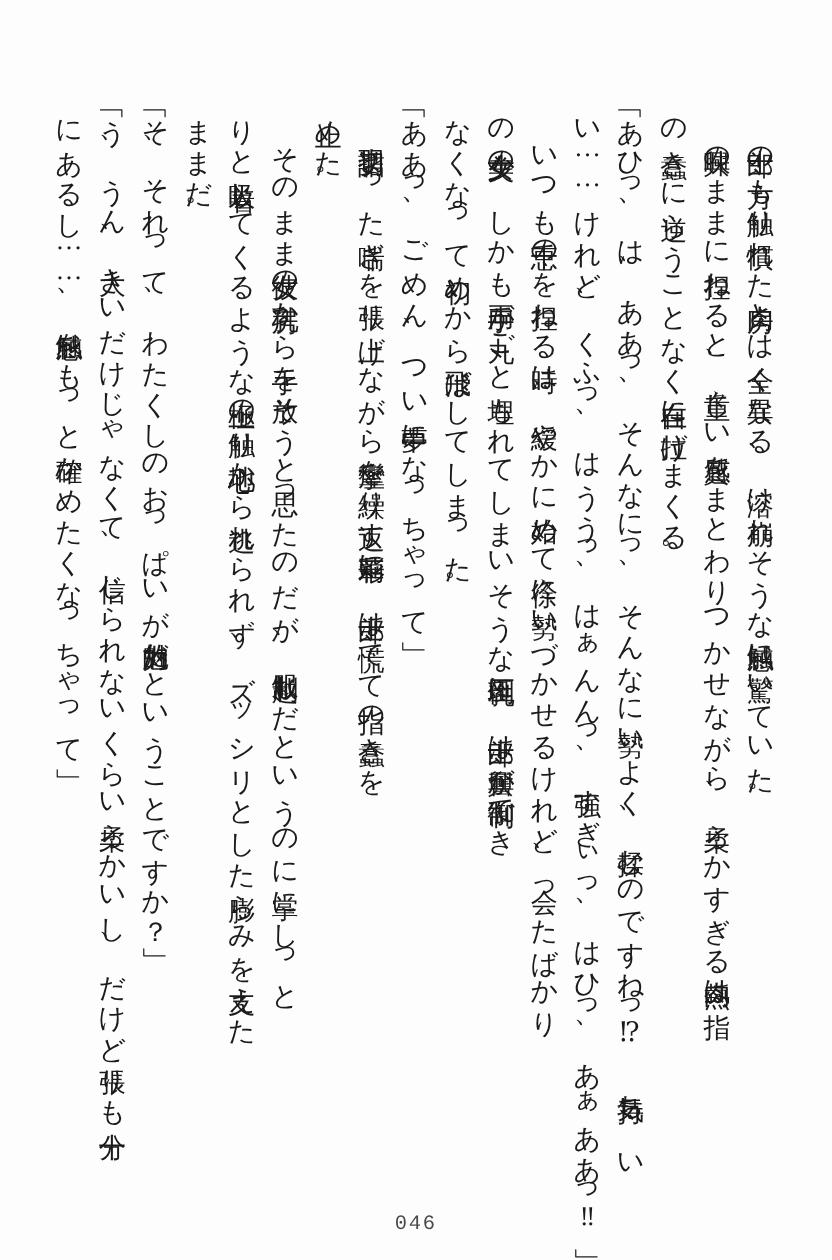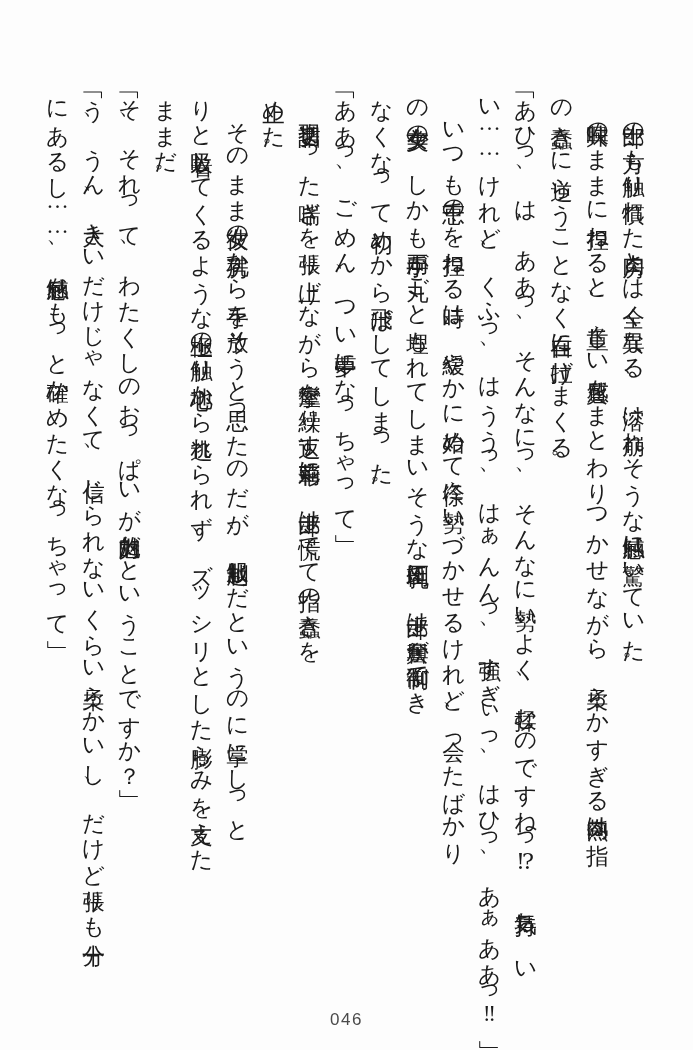--- a/index.html
+++ b/index.html
@@ -30,21 +30,21 @@
     letter-spacing: 0.2px;
     white-space: nowrap;
     height: 912px;
   }
   .page-number {
     position: absolute;
     bottom: 20px;
     left: 0;
     width: 100%;
     text-align: center;
-    font-family: Liberation Sans, sans-serif;
+    font-family: Liberation Mono, monospace;
     font-size: 17px;
     letter-spacing: 1.5px;
     color: #4a4a4a;
   }
 </style>
 </head>
 <body>
 
 <div class="page">
   <div class="text-block" id="text-block">

